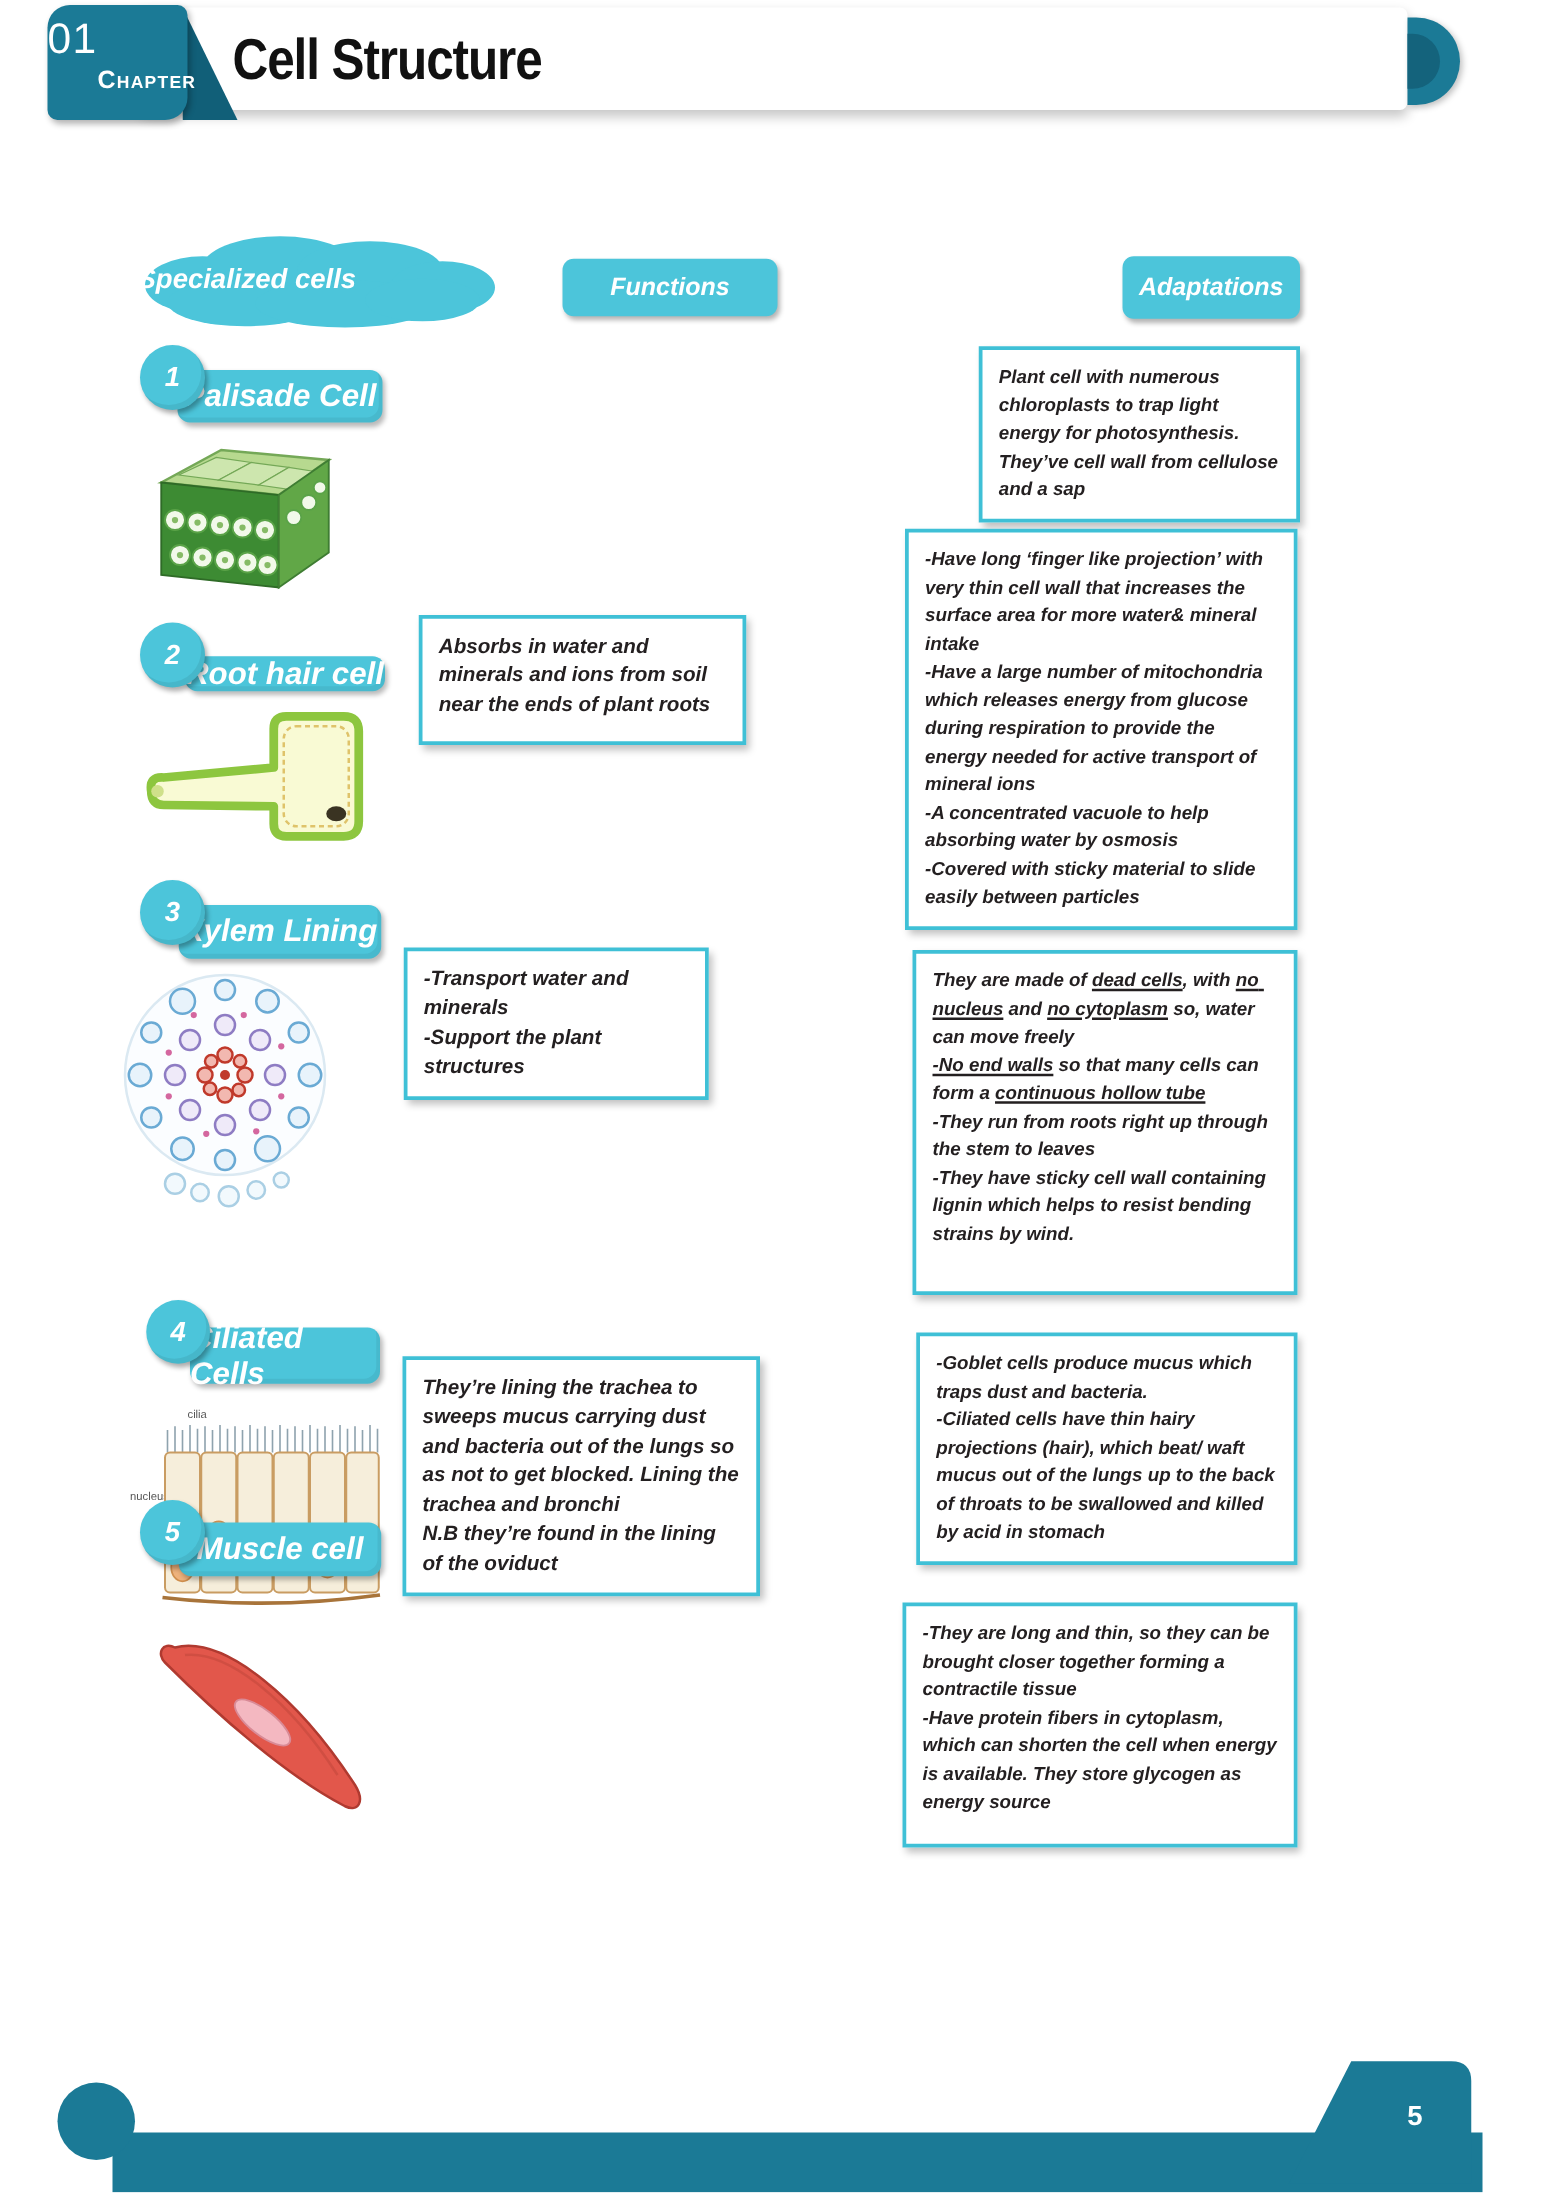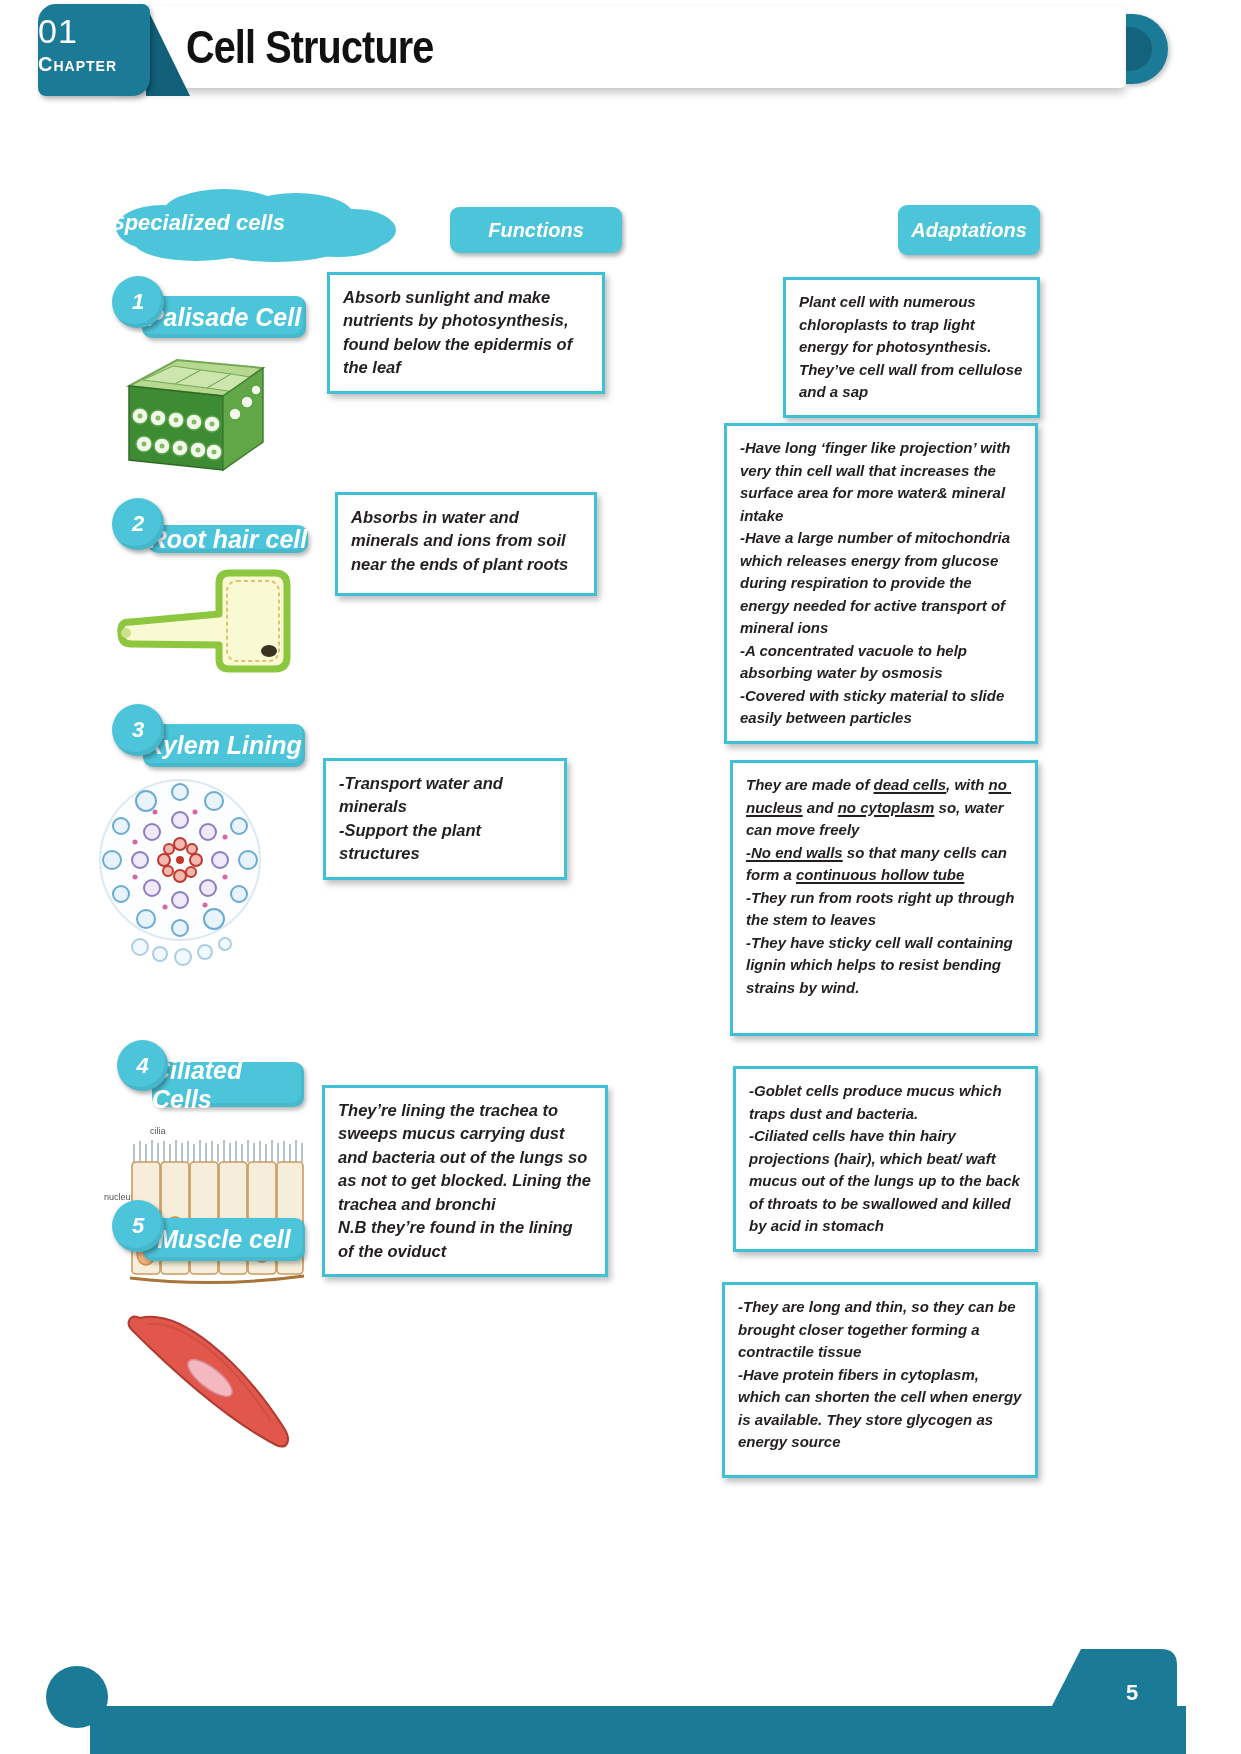--- a/index.html
+++ b/index.html
@@ -10,21 +10,21 @@
   
   .title-bar{position:absolute;left:112px;top:6px;width:1014px;height:82px;background:#fff;
              border-radius:6px;box-shadow:0 5px 9px rgba(0,0,0,.22);}
   .page-title{position:absolute;left:186px;top:6px;height:82px;line-height:82px;
               font-size:46px;font-weight:bold;color:#111;letter-spacing:-1px;
               transform:scaleX(.86);transform-origin:left center;white-space:nowrap;}
   .chapter-badge{position:absolute;left:38px;top:4px;width:112px;height:92px;background:#1b7a96;
                  border-radius:18px 8px 18px 8px;z-index:2;color:#fff;
                  box-shadow:2px 3px 5px rgba(0,0,0,.3);}
   .chapter-num{display:block;margin-top:8px;font-size:34px;font-weight:normal;letter-spacing:1px;}
-  .chapter-word{display:block;margin-top:2px;font-size:20px;font-weight:bold;font-variant:small-caps;letter-spacing:1px;}
+  .chapter-word{display:block;margin-top:2px;font-size:20px;font-weight:bold;font-variant:small-caps;letter-spacing:1px;padding-left:40px;}
   .header-cap{position:absolute;left:1126px;top:14px;width:42px;height:70px;background:#1b7a96;
               border-radius:0 42px 42px 0;box-shadow:2px 2px 5px rgba(0,0,0,.25);}
   .header-cap-inner{position:absolute;left:0;top:13px;width:26px;height:44px;background:#14637c;
                     border-radius:0 30px 30px 0;}
 
   
   .pillhead{position:absolute;background:#4cc5da;border-radius:9px;color:#fff;
             display:flex;align-items:center;justify-content:center;
             font-style:italic;font-weight:bold;font-size:20px;
             box-shadow:2px 3px 4px rgba(0,0,0,.3);margin-left:32px;}
@@ -87,21 +87,20 @@
       <ellipse cx="166" cy="57" rx="72" ry="19" fill="#4cc5da"></ellipse>
       <ellipse cx="228" cy="54" rx="46" ry="17" fill="#4cc5da"></ellipse>
     </svg>
     <div class="cloud-text">Specialized cells</div>
   </div>
   <div class="pillhead" style="left:418px;top:207px;width:172px;height:46px">Functions</div>
   <div class="pillhead" style="left:866px;top:205px;width:142px;height:50px">Adaptations</div>
 
   <div class="numcircle" style="left:112px;top:276px">1</div>
   <div class="pill" style="left:142px;top:296px;width:164px;height:42px">Palisade Cell</div>
-  <div class="tbox fbox" style="left:327px;top:272px;width:278px;min-height:118px">Absorb sunlight and make nutrients by photosynthesis, found below the epidermis of the leaf</div>
   <div class="tbox abox" style="left:783px;top:277px;width:257px;min-height:122px">Plant cell with numerous chloroplasts to trap light energy for photosynthesis. They’ve cell wall from cellulose and a sap</div>
   <svg class="abs" style="left:123px;top:352px" width="145" height="126" viewBox="0 0 145 126">
     <polygon points="6,34 54,8 140,16 100,44" fill="#b7d98f" stroke="#74a857" stroke-width="2"></polygon>
     <polygon points="20,28 50,14 78,18 52,32" fill="#cde6ae" stroke="#74a857" stroke-width="1"></polygon>
     <polygon points="52,32 78,18 108,22 84,36" fill="#cde6ae" stroke="#74a857" stroke-width="1"></polygon>
     <polygon points="84,36 108,22 134,26 112,40" fill="#cde6ae" stroke="#74a857" stroke-width="1"></polygon>
     <polygon points="6,34 100,44 100,118 6,108" fill="#3d8b33" stroke="#2f6b27" stroke-width="1.5"></polygon>
     <polygon points="100,44 140,16 140,90 100,118" fill="#61a747" stroke="#3f7d33" stroke-width="1.5"></polygon>
     <g fill="#f2f9ea" stroke="#5aa348" stroke-width="1.5">
       <circle cx="17" cy="64" r="8"></circle>

